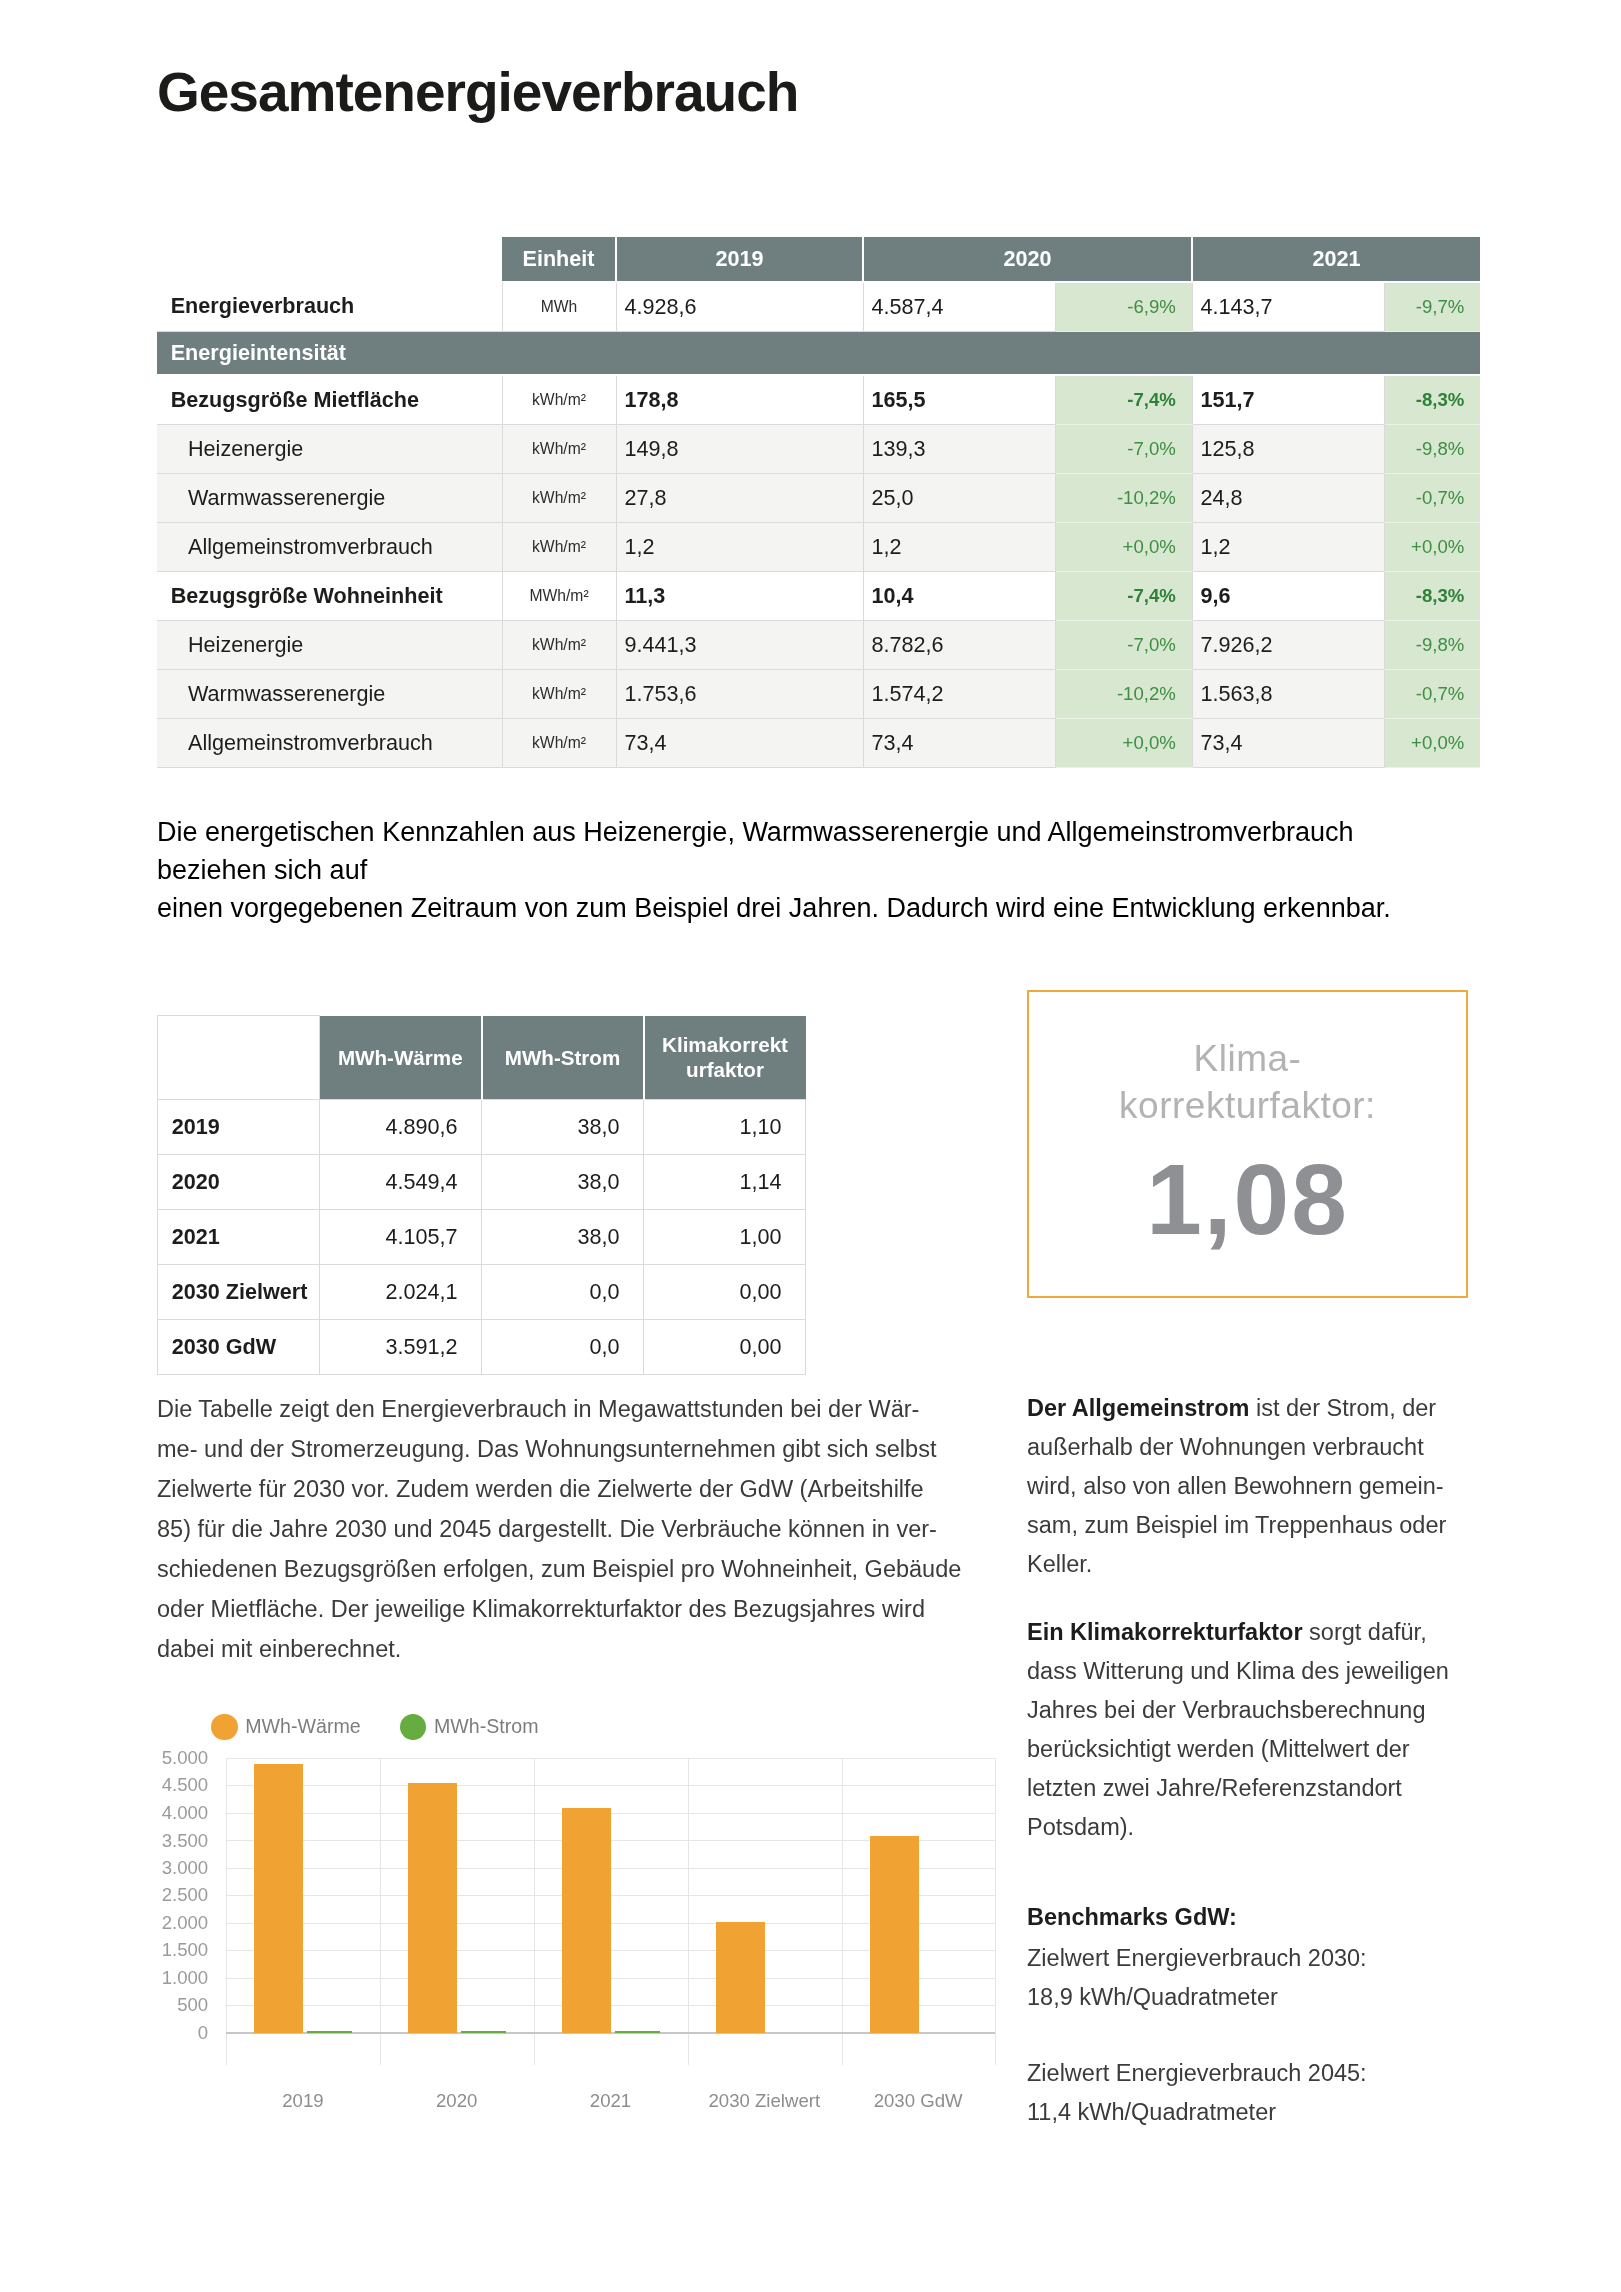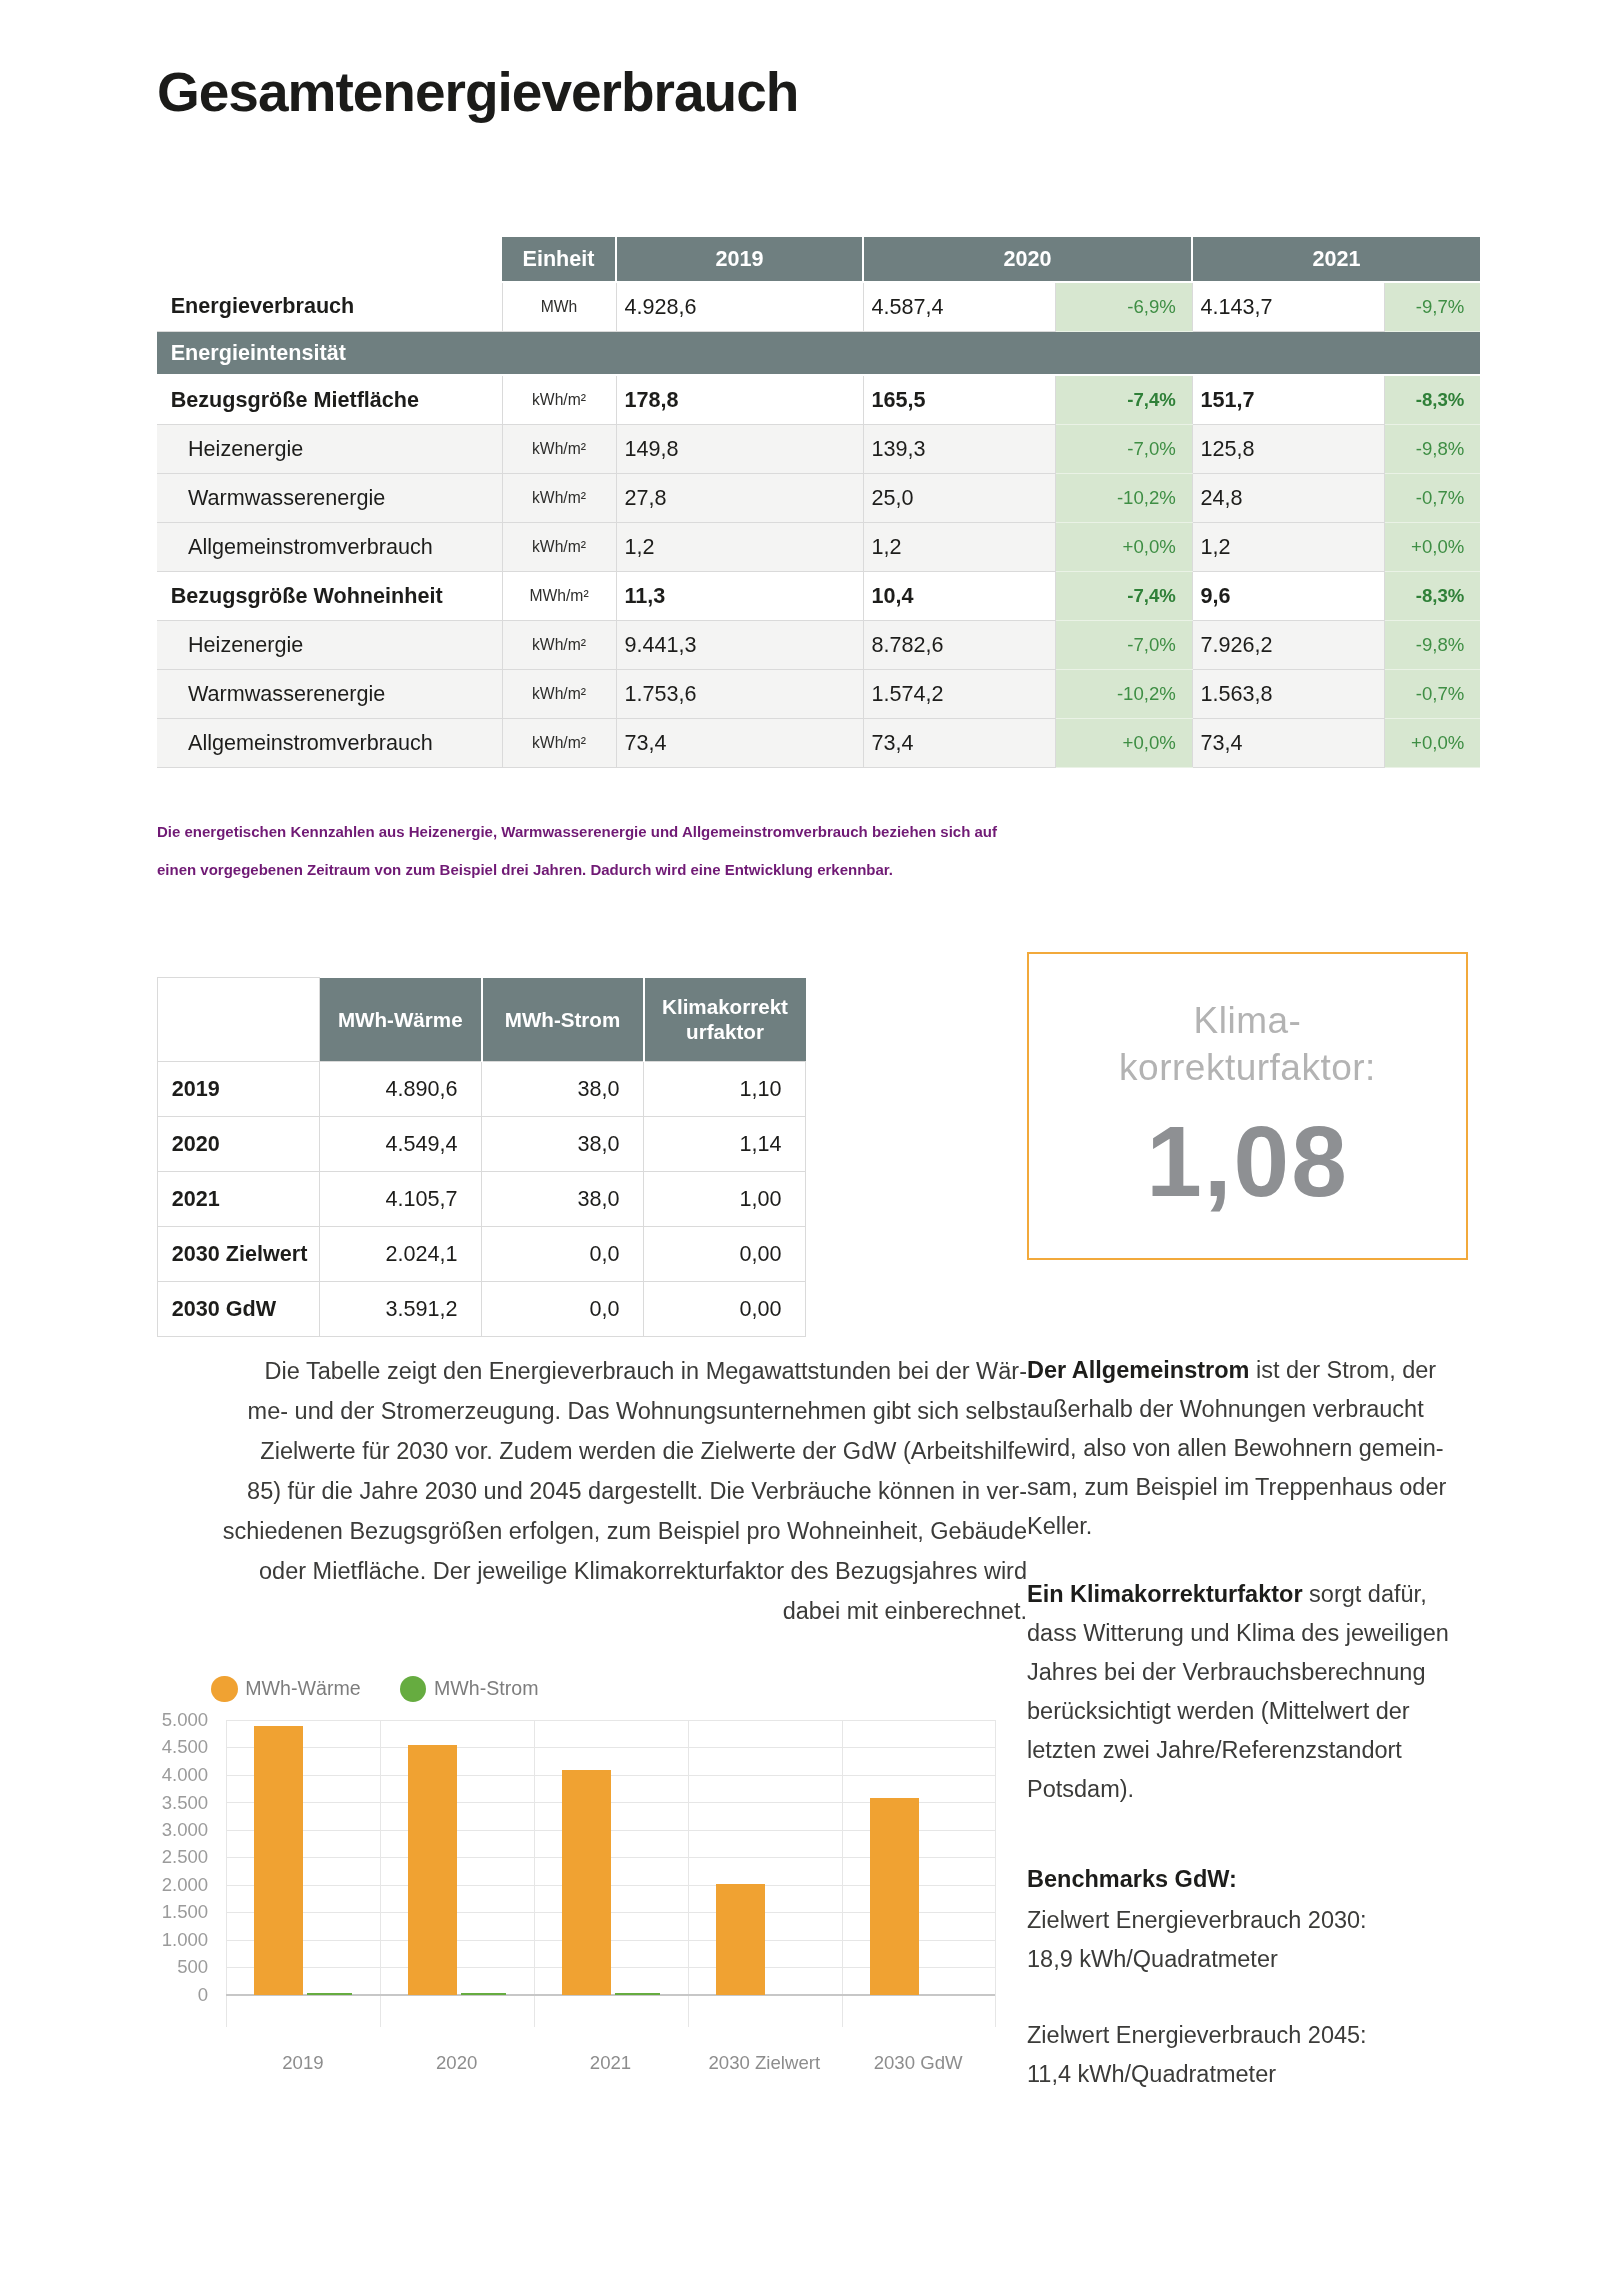--- a/index.html
+++ b/index.html
@@ -62,23 +62,22 @@
   table.energy tr.row-sub { background: #F4F4F3; }
   table.energy tr.section td {
     background: #6F7F80; color: #ffffff; font-weight: 700; font-size: 21.6px;
     height: 44px; padding-left: 13.7px; text-align: left;
     border: none; border-bottom: 2.9px solid #ffffff; border-top: 1px solid #ffffff;
   }
 
   
   .intro-para {
     margin: 45px 0 0 0; width: 1304px;
-    font-size: 15px; line-height: 38px; color: #701a75;
+    font-size: 27px; line-height: 38px; color: #000000;
     white-space: pre-line;
-    font-weight: bold;
   }
 
   
   .mid-section { display: flex; align-items: flex-start; margin-top: 63px; }
   .klima-table-wrap { width: 647px; margin-top: 25.5px; }
   table.consumption { border-collapse: collapse; table-layout: fixed; width: 647px; }
   table.consumption col { width: 162px; }
   table.consumption th {
     background: #6F7F80; color: #ffffff; font-size: 20.6px; font-weight: 700;
     height: 84px; text-align: center; vertical-align: middle;
@@ -100,21 +99,20 @@
   .klima-box-title { font-size: 37px; line-height: 47px; color: #b3b3b3; letter-spacing: 0.5px; }
   .klima-box-value { margin-top: 13.7px; font-size: 100px; font-weight: 700; color: #8e9093; letter-spacing: 2px; }
 
   
   .bottom-section { display: flex; align-items: flex-start; margin-top: 13.7px; }
   .bottom-left { width: 870px; }
   .bottom-right { width: 453px; margin-left: 0; }
   .body-para {
     margin: 0; font-size: 23.5px; line-height: 40px; color: #3b3b39;
     white-space: pre-line;
-    text-align: right;
   }
   .rc-para { margin: 0 0 51px 0; font-size: 23.5px; line-height: 39px; color: #3b3b39; white-space: pre-line; }
   .rc-para.tight { margin-bottom: 29px; }
   .rc-lead { font-weight: 700; color: #1d1d1b; }
   .rc-heading { margin: 0 0 2px 0; font-size: 23.5px; line-height: 39px; font-weight: 700; color: #1d1d1b; }
   .rc-benchmark { margin: 0 0 37px 0; font-size: 23.5px; line-height: 39px; color: #3b3b39; white-space: pre-line; }
 
   
   .chart { margin-top: 45px; width: 870px; }
   .legend { display: flex; align-items: center; padding-left: 54px; font-size: 19.6px; color: #7d7d7d; }

